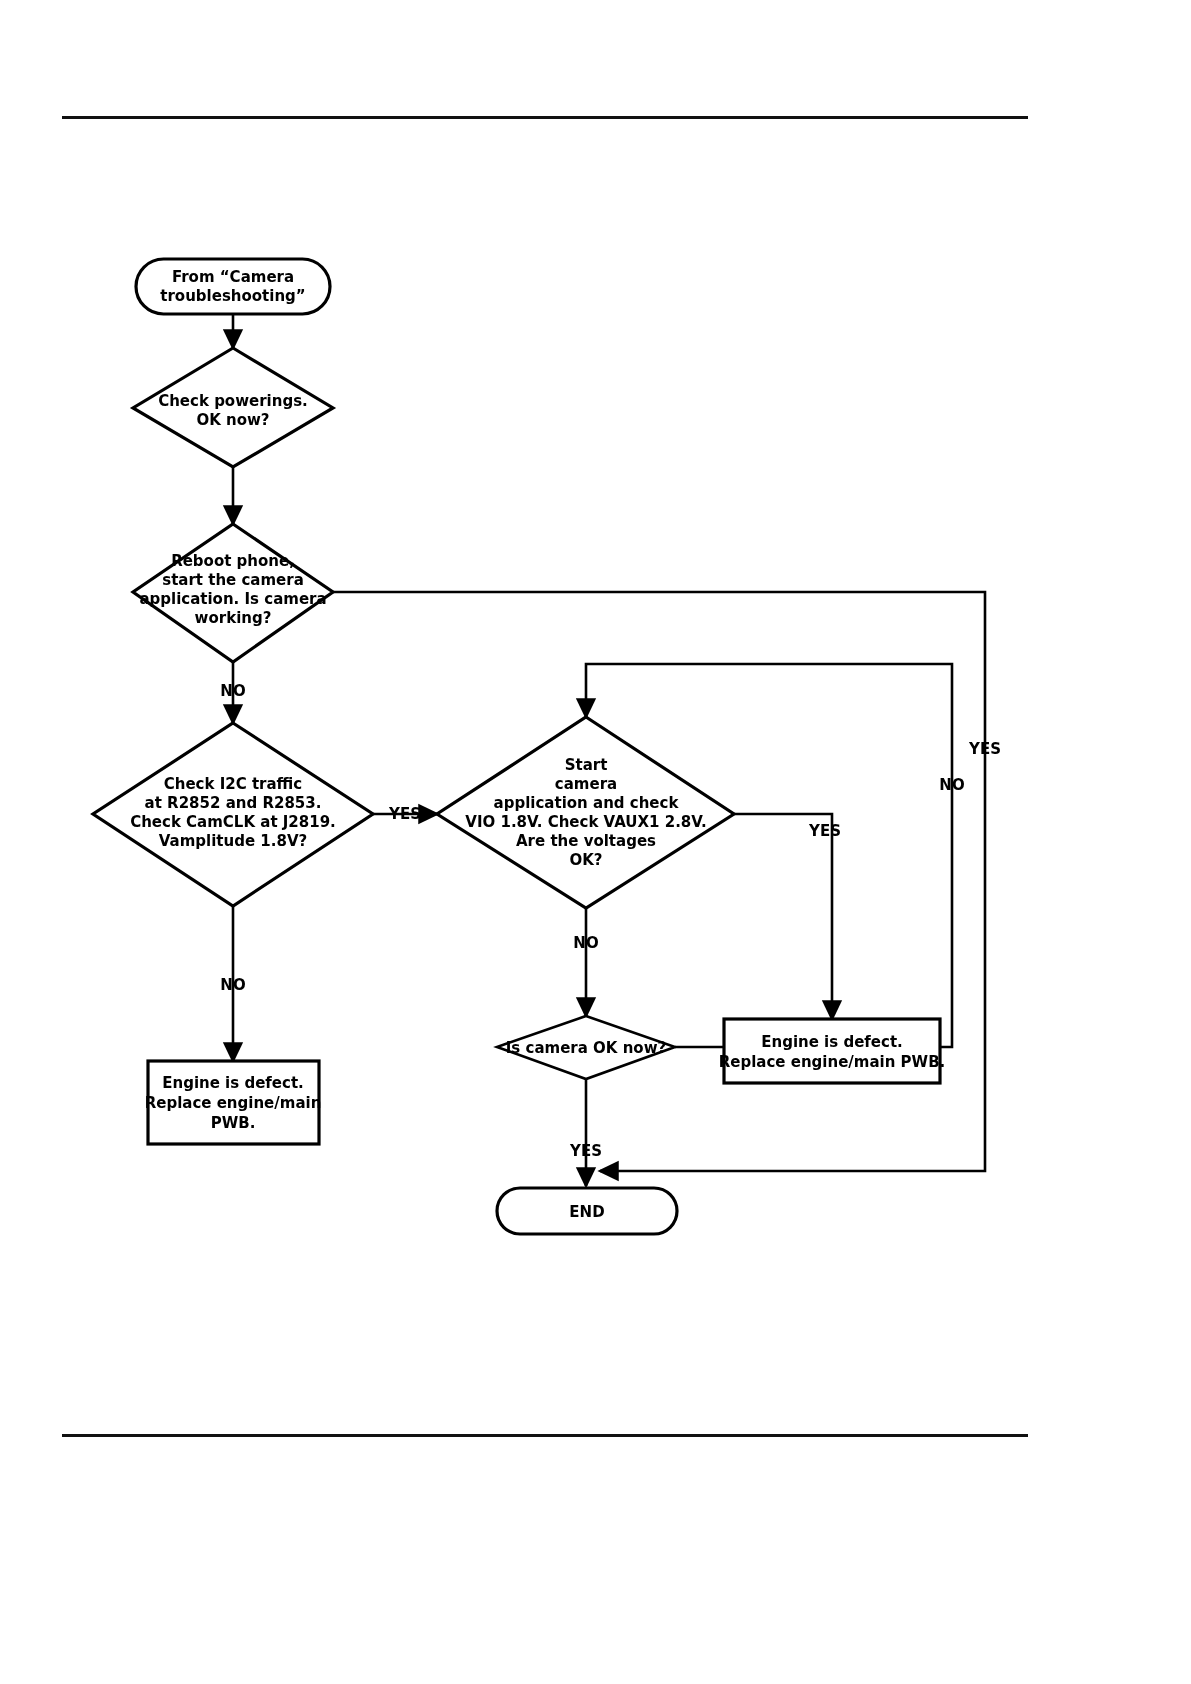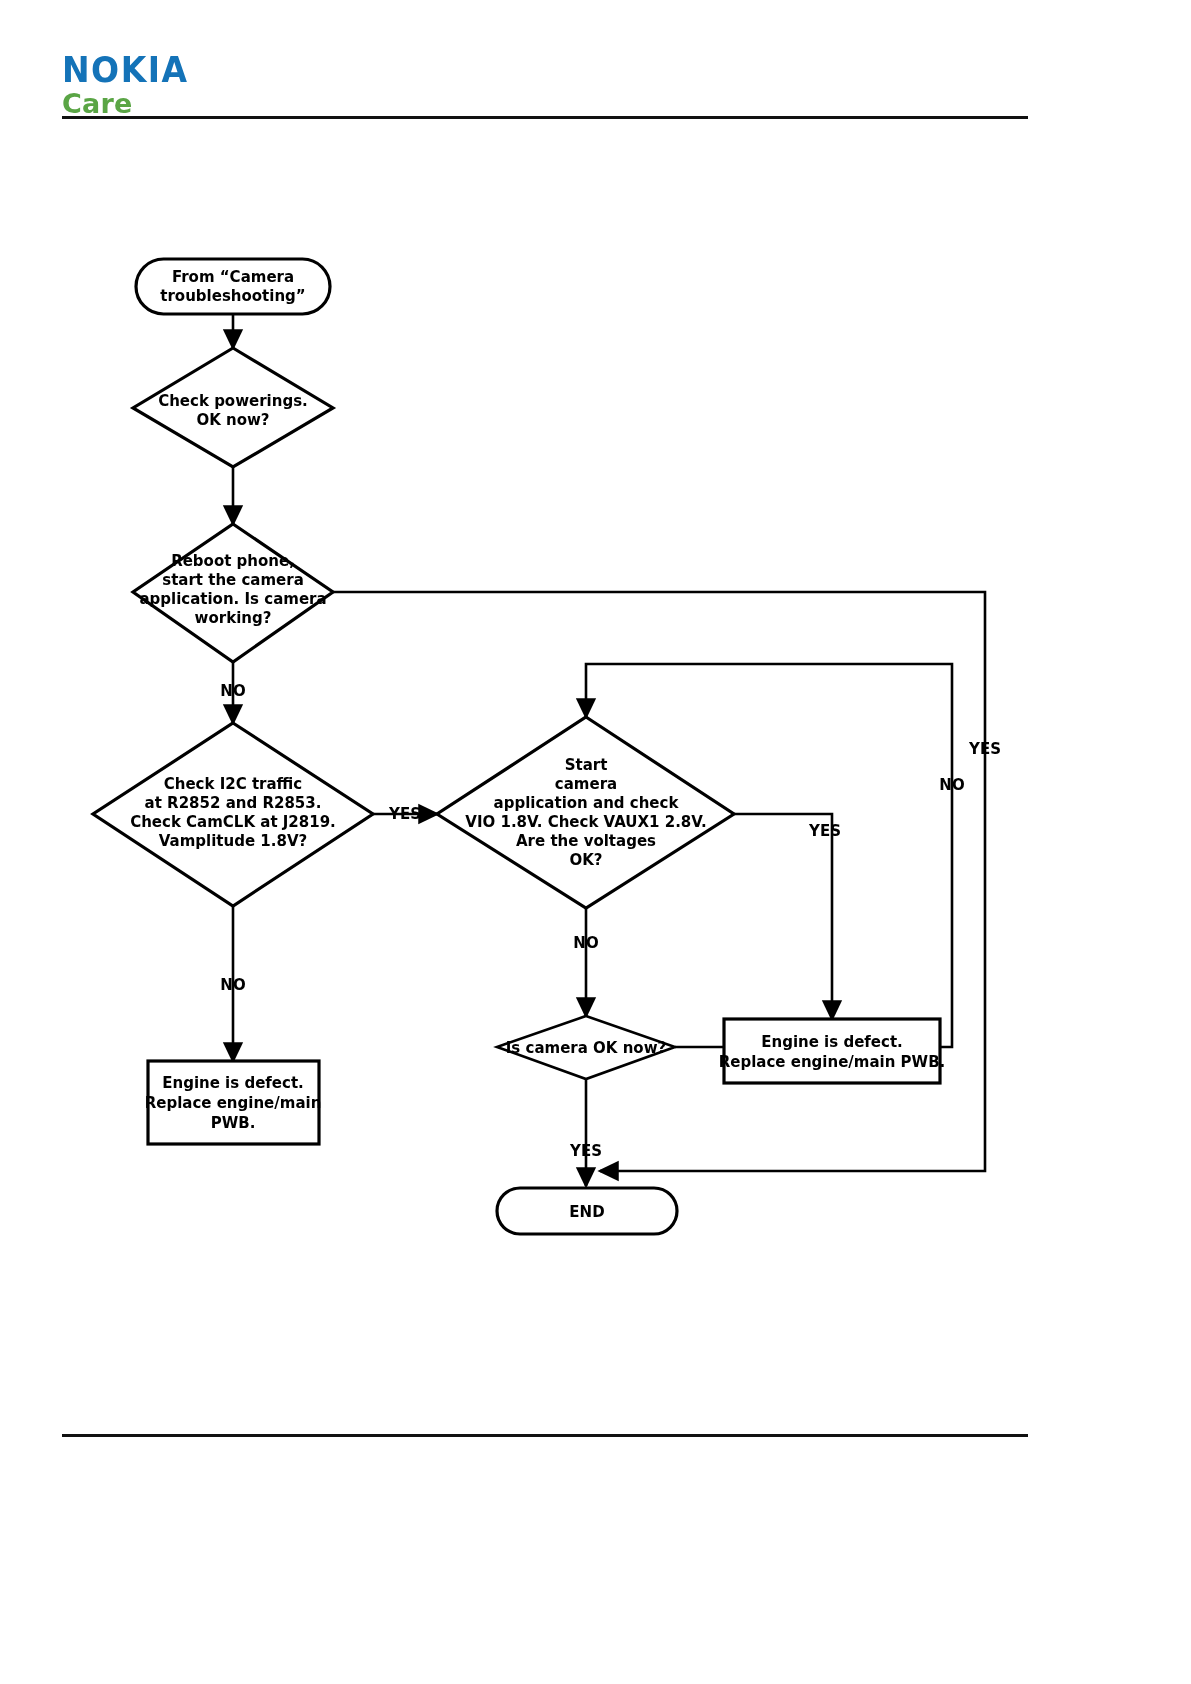--- a/index.html
+++ b/index.html
@@ -87,24 +87,20 @@
     font-weight: bold;
     fill: #000;
     text-anchor: middle;
   }
 </style>
 </head>
 <body>
 
 <div class="page">
 
-  <div class="header">
-    <div class="logo-nokia">NOKIA</div>
-    <div class="logo-care">Care</div>
-  </div>
   <div class="header-rule"></div>
   <div class="footer-rule"></div>
 
   <div class="chart-wrap">
     <svg class="flow" width="1191" height="1684" viewBox="0 0 1191 1684" xmlns="http://www.w3.org/2000/svg">
       <defs>
         <marker id="arr" markerWidth="9" markerHeight="9" refX="7.2" refY="4.5" orient="auto" markerUnits="strokeWidth">
           <path d="M0,0.6 L8.2,4.5 L0,8.4 z" fill="#000"></path>
         </marker>
       </defs>

